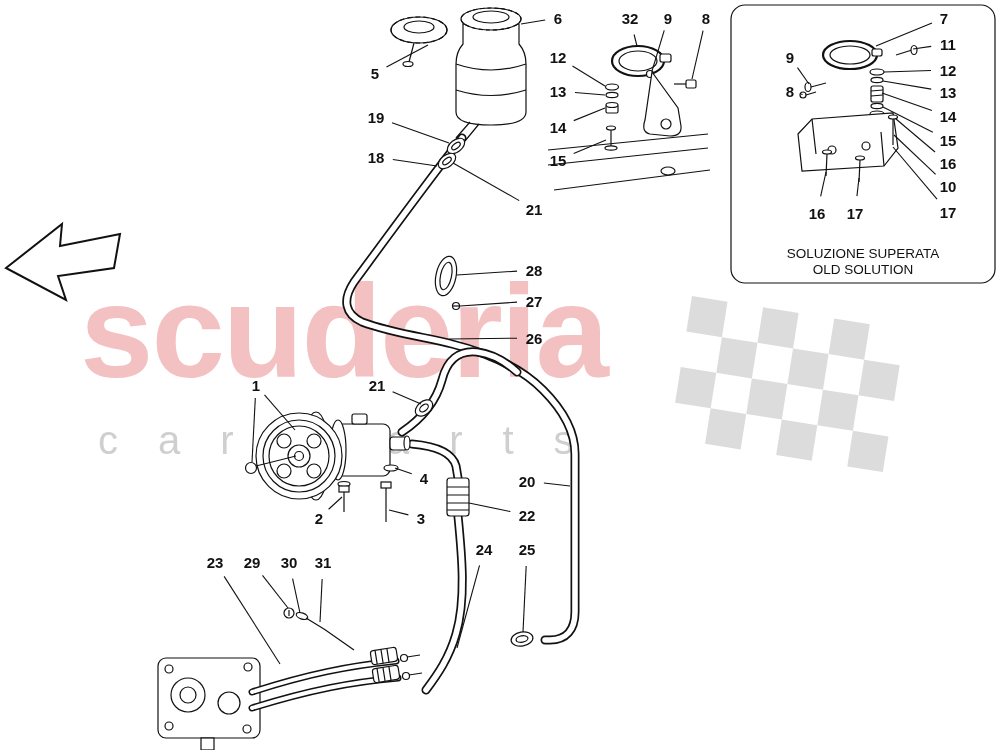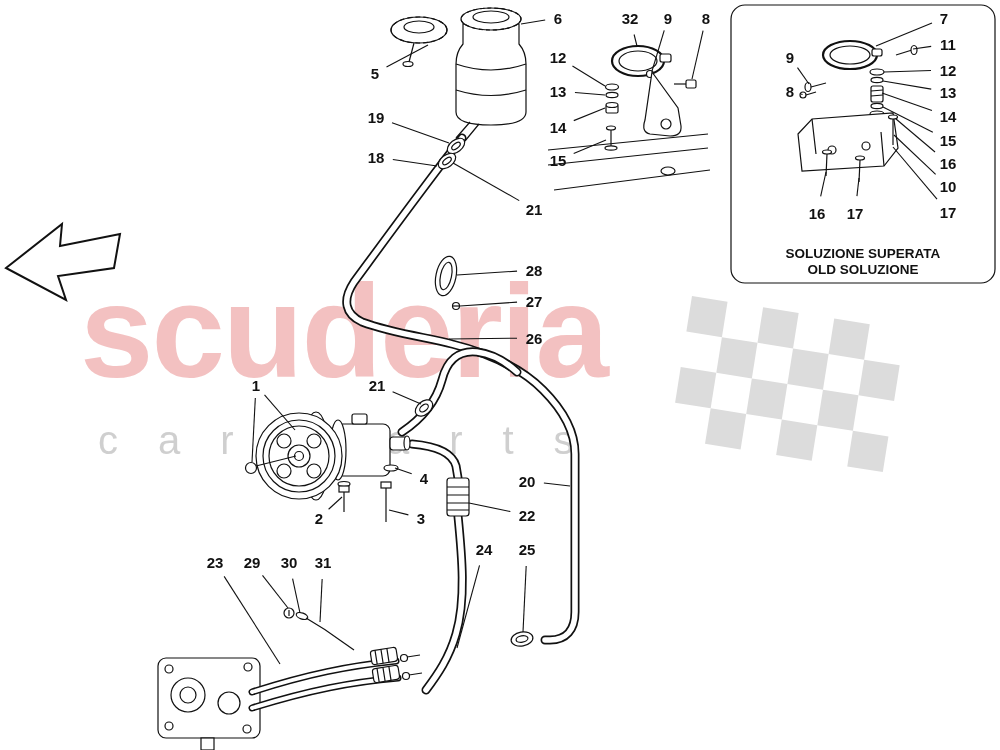--- a/index.html
+++ b/index.html
@@ -13,21 +13,21 @@
     color:var(--wm-color, rgba(221,82,82,0.36));
   }
   .wm-letters{
     position:absolute;left:98px;top:418px;z-index:0;white-space:pre;
     font-size:40px;letter-spacing:40px;
     color:var(--wm-letters, rgba(160,160,160,0.5));
   }
   svg.diagram{position:absolute;left:0;top:0;z-index:1;}
   .inset-caption{
     position:absolute;left:731px;top:246px;width:264px;z-index:2;text-align:center;
-    font-weight:bold;font-size:13.5px;line-height:16px;color:var(--ink,#111);
+    font-weight:normal;font-size:13.5px;line-height:16px;color:var(--ink,#111);
   }
   .fw{fill:#fff;stroke:var(--ink,#111);stroke-width:1.2;}
   .fn{fill:none;stroke:var(--ink,#111);stroke-width:1.2;}
   .s2{stroke-width:2.2;}
   .tubeA{stroke:var(--ink,#111);stroke-width:9;fill:none;stroke-linecap:round;}
   .tubeB{stroke:#fff;stroke-width:5.6;fill:none;stroke-linecap:round;}
   .pipeA{stroke:var(--ink,#111);stroke-width:7;fill:none;stroke-linecap:round;}
   .pipeB{stroke:#fff;stroke-width:4;fill:none;stroke-linecap:round;}
   .flagcell{fill:var(--flag-color,#dcdcdc);}
   .callout{
@@ -327,16 +327,16 @@
         <text x="948" y="212" class="callout">17</text>
         <line x1="820.6449240123244" y1="196.39534616607799" x2="826" y2="172" class="leader"></line>
         <text x="817" y="213" class="callout">16</text>
         <line x1="856.9302920497324" y1="196.10994456484113" x2="859" y2="178" class="leader"></line>
         <text x="855" y="213" class="callout">17</text>
       </g>
   </svg>
 
   <div class="inset-caption">
     <div>SOLUZIONE SUPERATA</div>
-    <div>OLD SOLUZIONE</div>
+    <div>OLD SOLUTION</div>
   </div>
 
 </div>
 
 </body></html>

